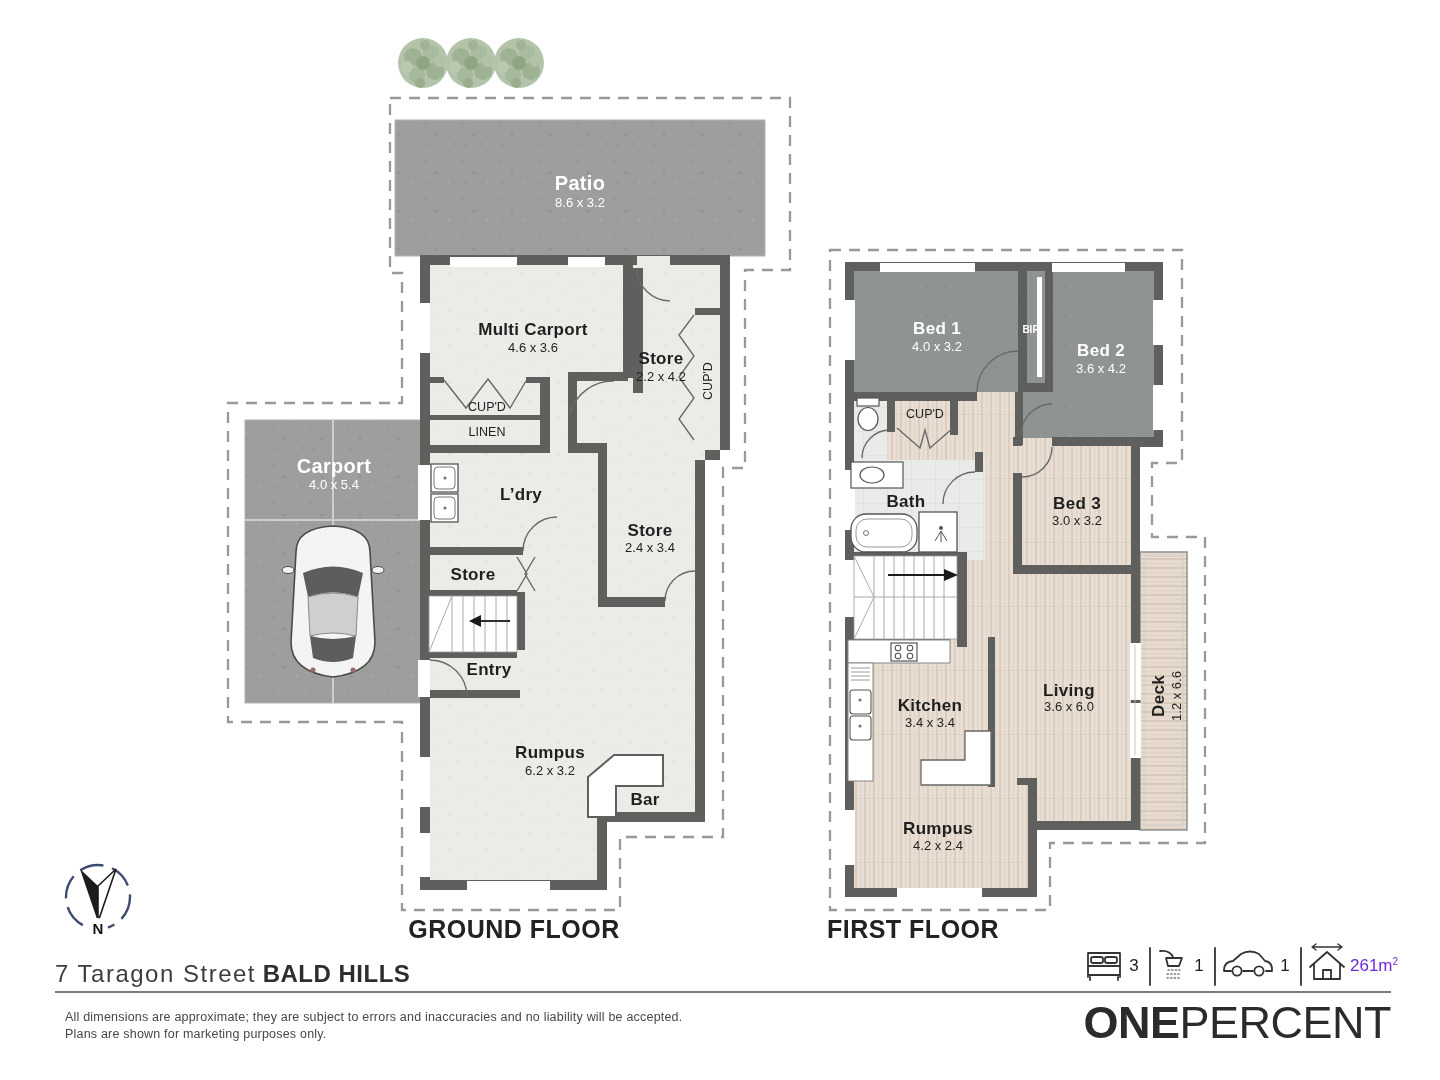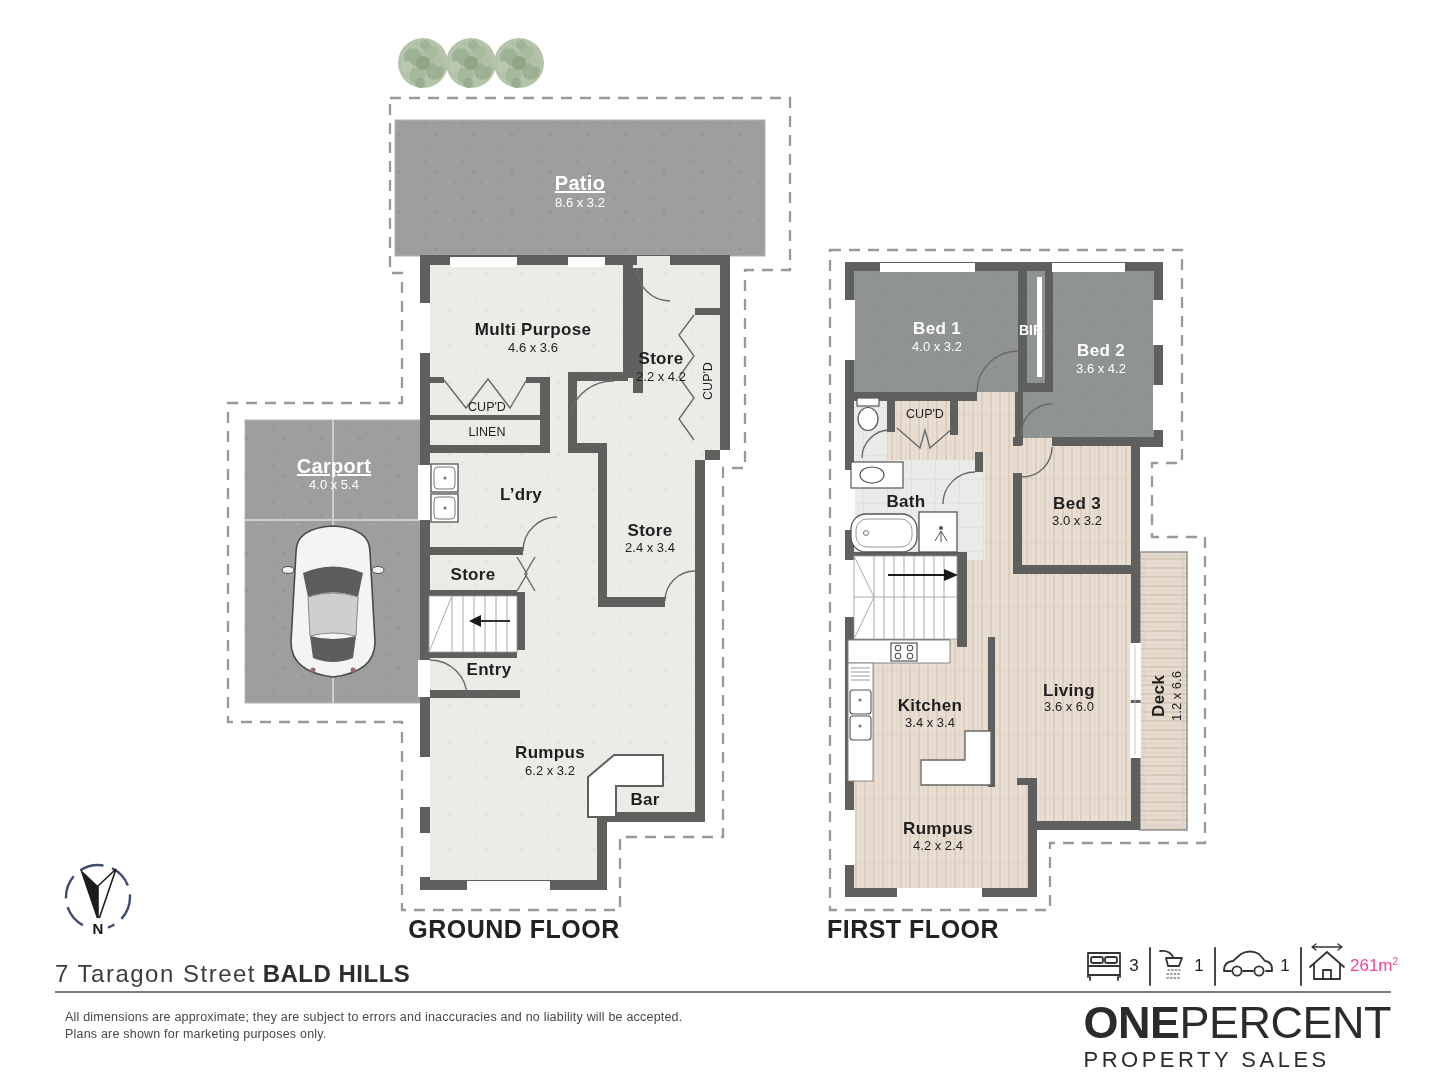--- a/index.html
+++ b/index.html
@@ -3,32 +3,32 @@
 <meta charset="utf-8">
 <style>
   html,body{margin:0;padding:0;background:#fff;}
   .canvas{position:relative;width:1440px;height:1080px;background:#ffffff;overflow:hidden;
           font-family:"Liberation Sans","DejaVu Sans",sans-serif;}
   .plan-svg{position:absolute;left:0;top:0;}
   .lbl{position:absolute;transform:translate(-50%,-50%);white-space:nowrap;color:#1f1f1f;
        text-align:center;line-height:1;}
   .rname{font-size:17px;font-weight:700;letter-spacing:.3px;}
   .rdim{font-size:13px;font-weight:400;}
-  .big{font-size:20px;text-decoration:underline;}
+  .big{font-size:20px;}
   .white{color:#ffffff;}
   .small{font-size:12.5px;font-weight:400;}
-  .tiny{font-size:14px;font-weight:700;}
+  .tiny{font-size:10px;font-weight:700;}
   .vert{transform:translate(-50%,-50%) rotate(-90deg);}
   .ftitle{font-size:25px;font-weight:700;letter-spacing:.5px;color:#222;}
   .addr{position:absolute;left:55px;top:960px;font-size:24px;color:#3d3d3d;}
   .addr .lt{font-weight:400;letter-spacing:1.5px;}
   .addr .bd{font-weight:700;letter-spacing:.5px;color:#2e2e2e;}
   .disc{position:absolute;left:65px;font-size:12.5px;color:#474747;letter-spacing:.2px;}
   .feat-num{position:absolute;transform:translate(-50%,-50%);font-size:17px;color:#1f1f1f;}
-  .area-txt{position:absolute;transform:translate(0,-50%);font-size:17px;color:#ec4899;}
+  .area-txt{position:absolute;transform:translate(0,-50%);font-size:17px;color:#6d28d9;}
   .area-txt sup{font-size:10px;}
   .brand{position:absolute;right:49px;text-align:left;color:#2b2b2b;}
   .brand-line1{font-size:45px;letter-spacing:-.5px;line-height:1;}
   .brand-line1 .b{font-weight:700;}
   .brand-line1 .l{font-weight:400;}
   .brand-line2{font-size:22px;font-weight:400;letter-spacing:3.5px;margin-top:4px;line-height:1;}
   .n-label{position:absolute;transform:translate(-50%,-50%);font-size:15px;font-weight:700;color:#141414;}
 </style>
 </head>
 <body>
@@ -322,21 +322,21 @@
       <path d="M1323,979 V970 H1331 V979"></path>
       <path d="M1312,947 H1342 M1316,944 L1312,947 L1316,950 M1338,944 L1342,947 L1338,950" stroke-width="1.3"></path>
     </g>
   </g>
 </svg>
 
 <div class="lbl rname big white" style="left:580px;top:183px">Patio</div>
 <div class="lbl rdim white" style="left:580px;top:202px">8.6 x 3.2</div>
 <div class="lbl rname big white" style="left:334px;top:466px">Carport</div>
 <div class="lbl rdim white" style="left:334px;top:484px">4.0 x 5.4</div>
-<div class="lbl rname" style="left:533px;top:329px">Multi Purpose</div>
+<div class="lbl rname" style="left:533px;top:329px">Multi Carport</div>
 <div class="lbl rdim" style="left:533px;top:347px">4.6 x 3.6</div>
 <div class="lbl rname" style="left:661px;top:358px">Store</div>
 <div class="lbl rdim" style="left:661px;top:376px">2.2 x 4.2</div>
 <div class="lbl small vert" style="left:708px;top:381px">CUP'D</div>
 <div class="lbl small" style="left:487px;top:407px">CUP'D</div>
 <div class="lbl small" style="left:487px;top:432px">LINEN</div>
 <div class="lbl rname" style="left:521px;top:494px">L’dry</div>
 <div class="lbl rname" style="left:650px;top:530px">Store</div>
 <div class="lbl rdim" style="left:650px;top:547px">2.4 x 3.4</div>
 <div class="lbl rname" style="left:473px;top:574px">Store</div>
@@ -375,16 +375,15 @@
 <div class="disc" style="top:1010px">All dimensions are approximate; they are subject to errors and inaccuracies and no liability will be accepted.</div>
 <div class="disc" style="top:1027px">Plans are shown for marketing purposes only.</div>
 
 <div class="feat-num" style="left:1134px;top:966px">3</div>
 <div class="feat-num" style="left:1199px;top:966px">1</div>
 <div class="feat-num" style="left:1285px;top:966px">1</div>
 <div class="area-txt" style="left:1350px;top:966px"><span>261m</span><sup>2</sup></div>
 
 <div class="brand" style="top:1000px">
   <div class="brand-line1"><span class="b">ONE</span><span class="l">PERCENT</span></div>
-  <div class="brand-line2">PROPERTY SALES</div>
 </div>
 
 </div>
 
 </body></html>

